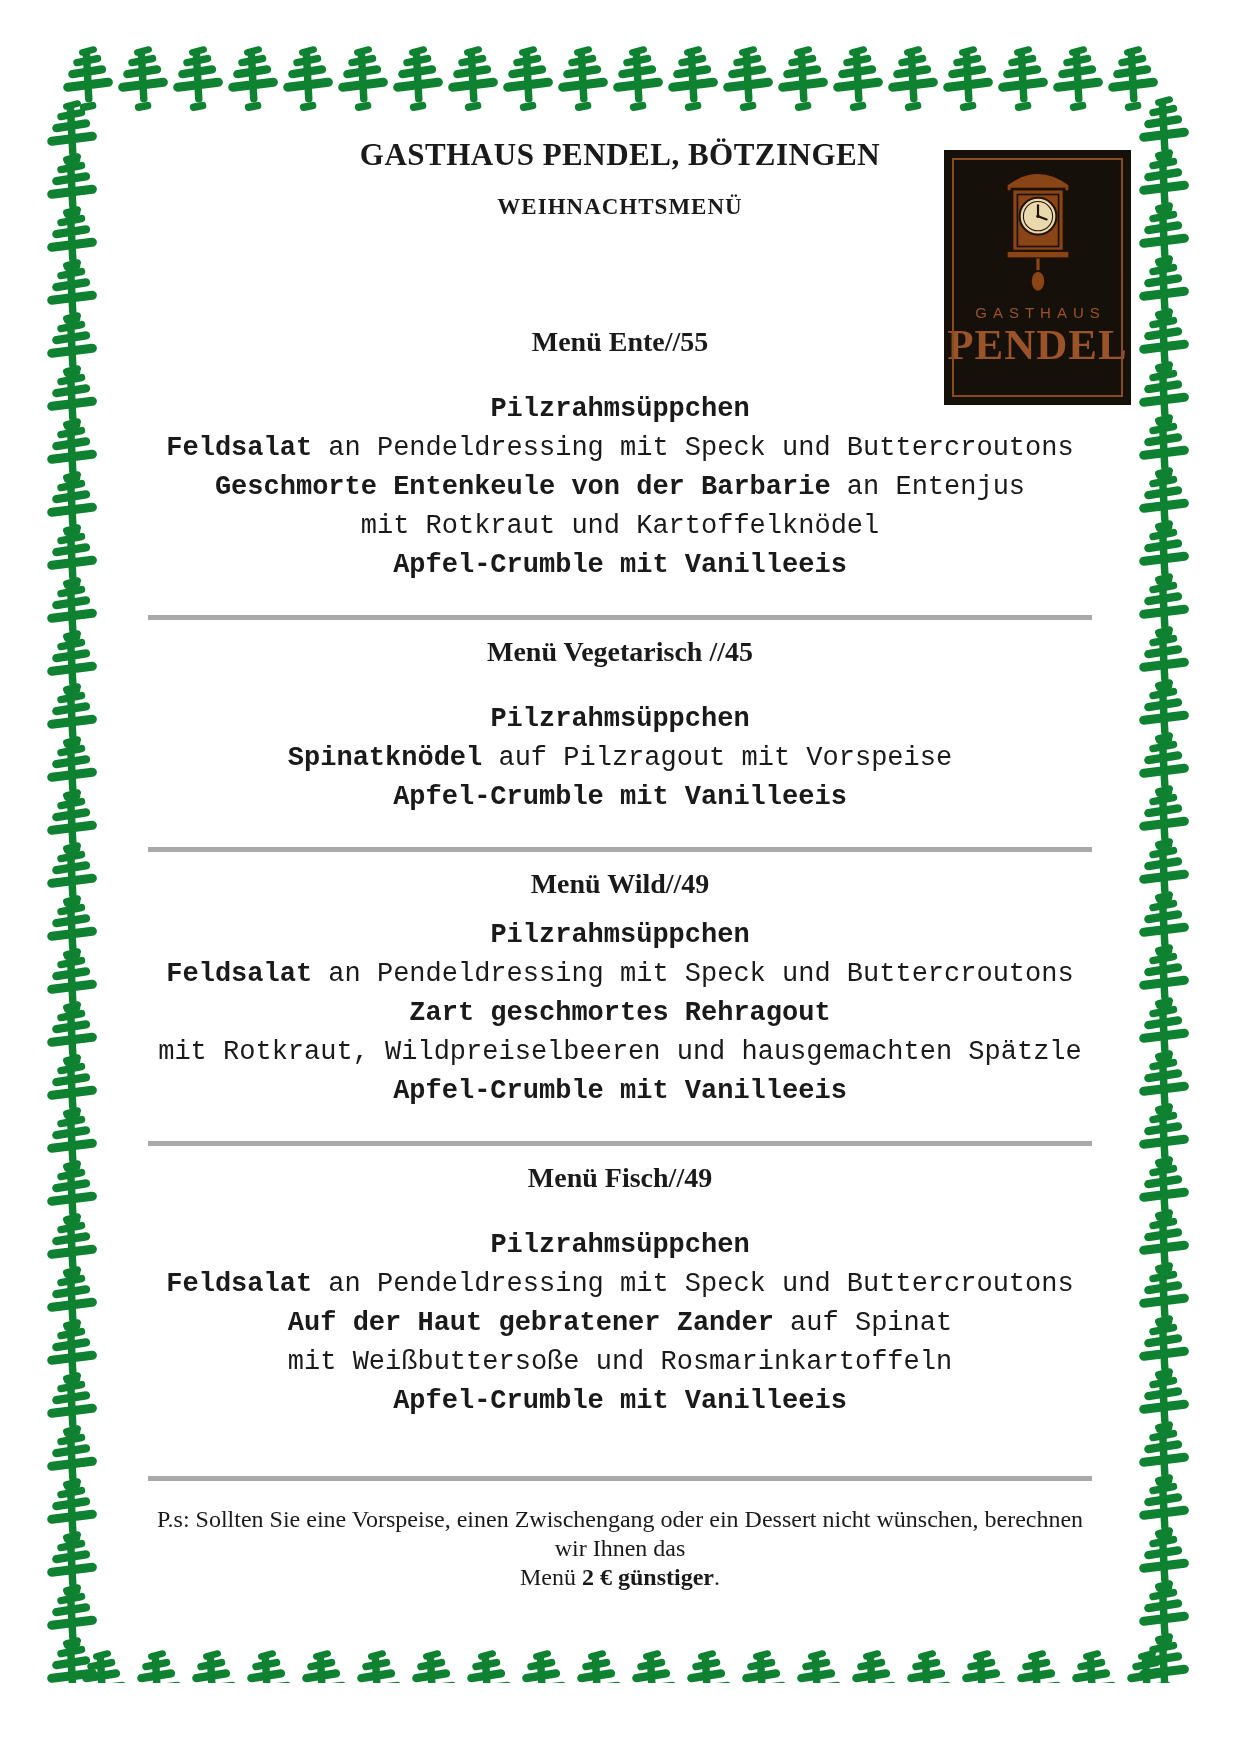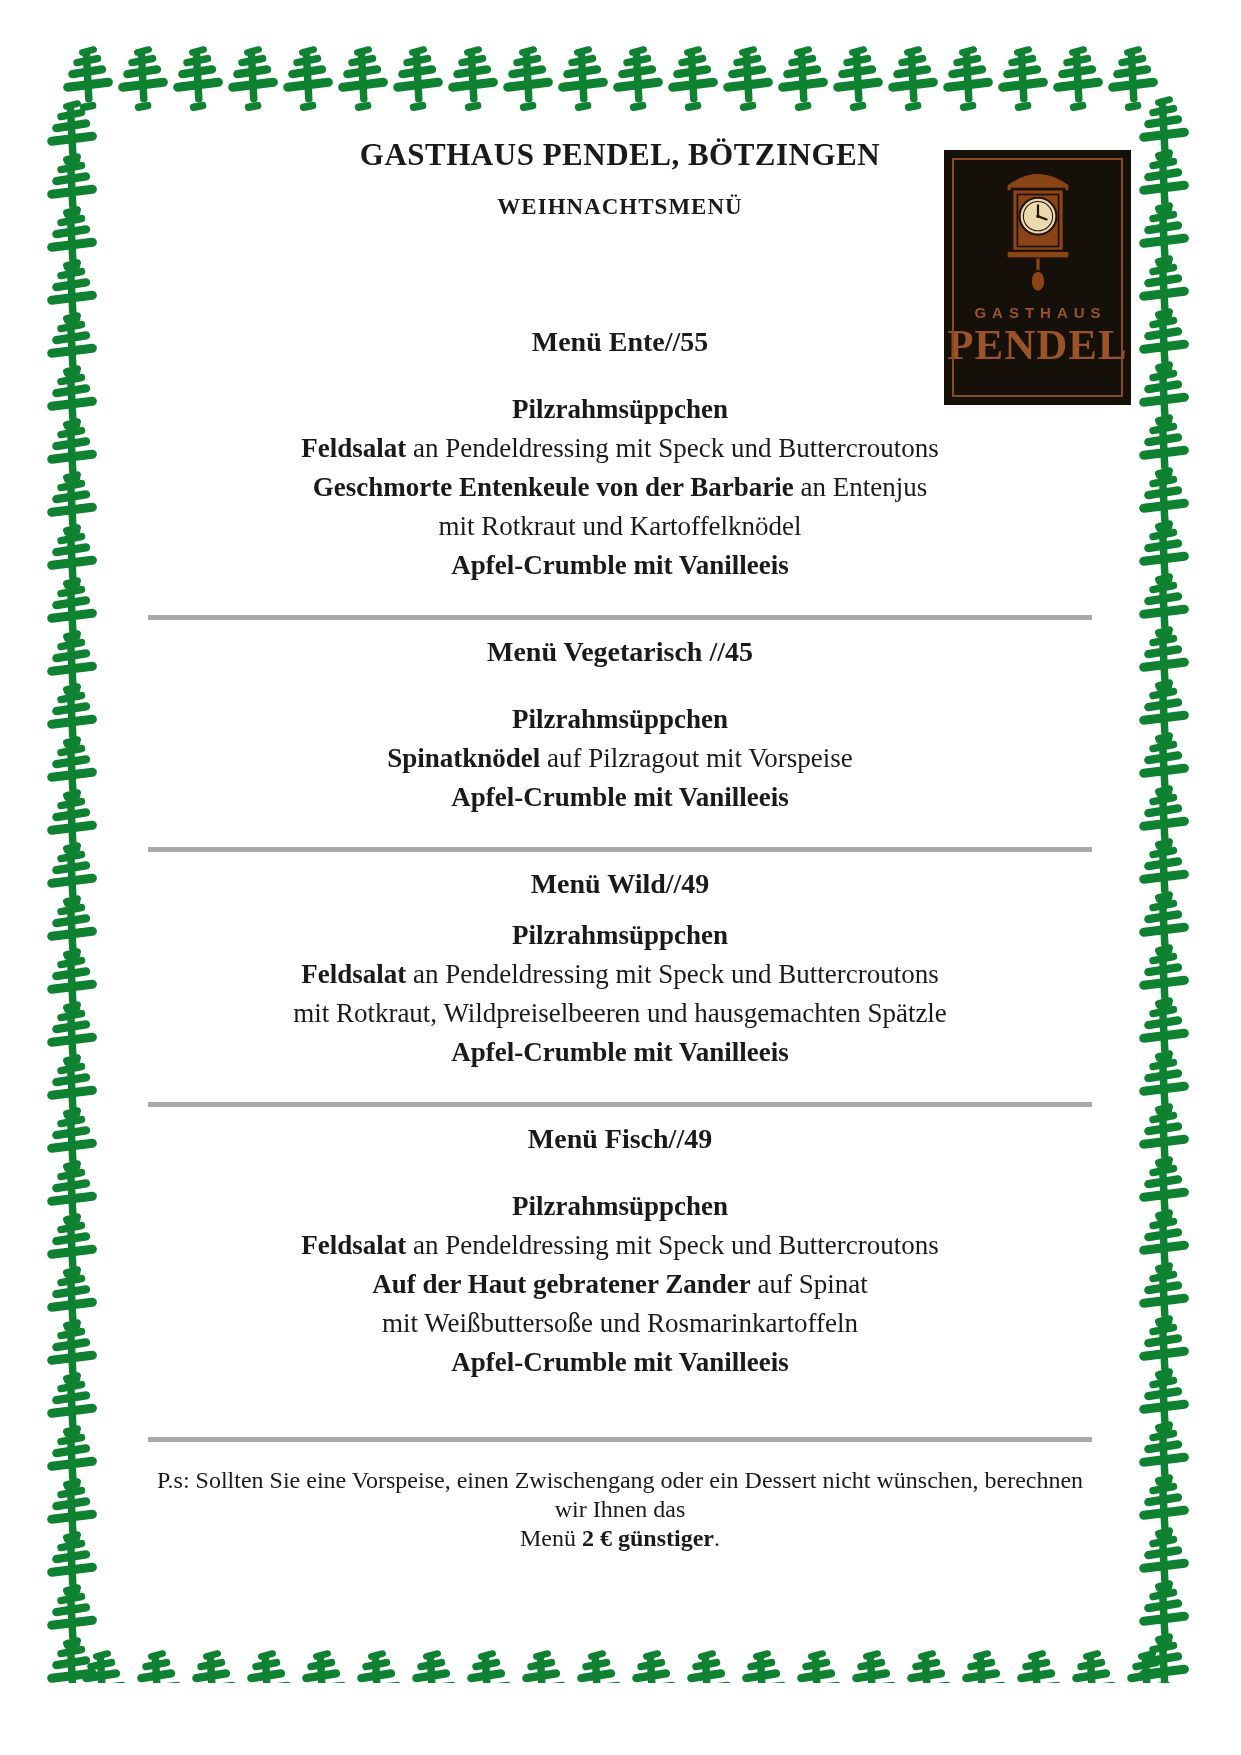--- a/index.html
+++ b/index.html
@@ -26,35 +26,35 @@
   .tree-col .tree{margin-bottom:-17px;}
   #border-left{left:40px;top:100px;}
   #border-right{left:1132px;top:96px;}
 
   
   .content{position:absolute;left:148px;top:0;width:944px;text-align:center;}
   .page-title{font-size:31px;font-weight:bold;line-height:36px;margin-top:137px;letter-spacing:.5px;}
   .page-subtitle{font-size:23px;font-weight:bold;line-height:28px;margin-top:20px;letter-spacing:1px;}
   .menu-heading{font-size:28px;font-weight:bold;line-height:39px;margin-top:101px;}
   .menu-heading.after-divider{margin-top:12px;}
-  .menu-lines{margin-top:29px;}
+  .menu-lines{margin-top:29px;font-family:Liberation Mono, monospace;}
   .menu-lines.tight{margin-top:13px;}
   .menu-line{font-size:27px;line-height:39px;}
   .menu-line .b{font-weight:bold;}
   .divider{border:none;height:5px;background:var(--divider);margin-top:30px;width:944px;}
   .divider.last{margin-top:55px;}
   .footer{margin-top:24px;font-size:24px;line-height:29px;}
   .footer .b{font-weight:bold;}
 
   
   .logo{position:absolute;left:944px;top:150px;width:187px;height:255px;background:var(--logo-bg);
         display:flex;flex-direction:column;align-items:center;}
   .logo-frame{position:absolute;left:8px;top:8px;right:8px;bottom:8px;border:2px solid #8A4A22;pointer-events:none;}
   .logo-clock{margin-top:12px;width:112px;height:130px;}
-  .logo-line1{color:var(--logo-brown);font-family:"Liberation Sans",sans-serif;font-weight:bold;
+  .logo-line1{color:var(--logo-brown);font-family:"Liberation Sans",sans-serif;font-weight:normal;
               font-size:15px;letter-spacing:6px;margin-top:12px;text-indent:6px;}
   .logo-line2{color:var(--logo-brown);font-size:43px;font-weight:bold;line-height:46px;letter-spacing:1px;margin-top:1px;}
 </style>
 </head>
 <body>
 
 <svg width="0" height="0" style="position:absolute" aria-hidden="true">
   <symbol id="tree-sym" viewBox="0 0 64 84">
     <g fill="currentColor">
       <rect x="21" y="2" width="22" height="8" rx="4" transform="rotate(-14 32 6)"></rect>
@@ -399,20 +399,21 @@
       <div class="menu-line"><span class="b">Spinatknödel</span><span> auf Pilzragout mit Vorspeise</span></div>
       <div class="menu-line"><span class="b">Apfel-Crumble mit Vanilleeis</span><span></span></div>
     </div>
 
     <hr class="divider">
 
     <div class="menu-heading after-divider">Menü Wild//49</div>
     <div class="menu-lines tight">
       <div class="menu-line"><span class="b">Pilzrahmsüppchen</span><span></span></div>
       <div class="menu-line"><span class="b">Feldsalat</span><span> an Pendeldressing mit Speck und Buttercroutons</span></div>
+      <div class="menu-line"><span class="b">Zart geschmortes Rehragout</span><span></span></div>
       <div class="menu-line"><span class="b"></span><span>mit Rotkraut, Wildpreiselbeeren und hausgemachten Spätzle</span></div>
       <div class="menu-line"><span class="b">Apfel-Crumble mit Vanilleeis</span><span></span></div>
     </div>
 
     <hr class="divider">
 
     <div class="menu-heading after-divider">Menü Fisch//49</div>
     <div class="menu-lines">
       <div class="menu-line"><span class="b">Pilzrahmsüppchen</span><span></span></div>
       <div class="menu-line"><span class="b">Feldsalat</span><span> an Pendeldressing mit Speck und Buttercroutons</span></div>

